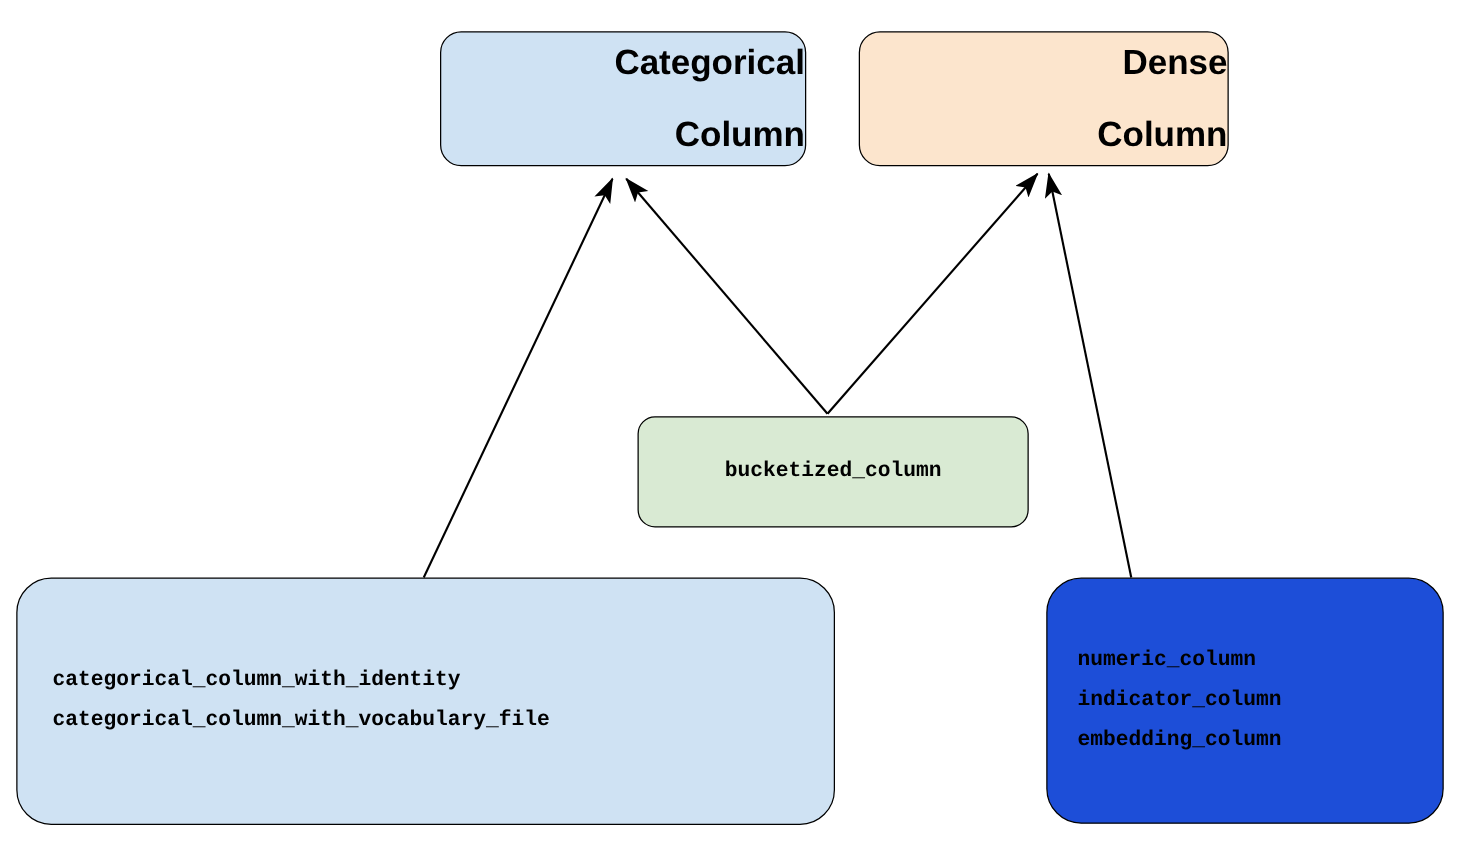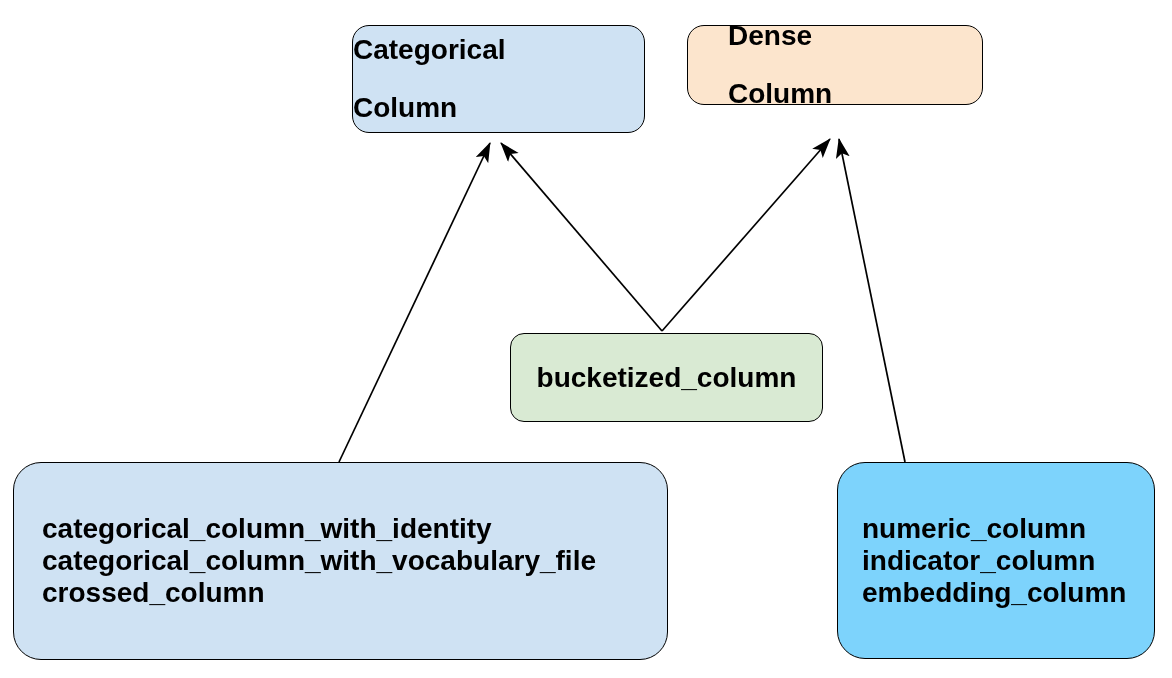--- a/index.html
+++ b/index.html
@@ -18,38 +18,38 @@
   .node {
     position: absolute;
     box-sizing: border-box;
     border: 1.6px solid #000000;
     display: flex;
     flex-direction: column;
     justify-content: center;
     color: #000000;
   }
   .header-node {
-    align-items: flex-start;
+    align-items: flex-end;
     text-align: center;
     font-weight: bold;
     font-size: 28px;
     line-height: 38px;
     border-radius: 17px;
     font-family: "Liberation Sans", sans-serif;
     gap: 20px;
   }
   .mono {
-    font-family: Liberation Sans, sans-serif;
+    font-family: Liberation Mono, monospace;
     font-weight: bold;
-    font-size: 28px;
+    font-size: 17px;
     line-height: 32px;
     white-space: nowrap;
   }
   #box-categorical { left: 352px; top: 25px;  width: 293px; height: 108px; }
-  #box-dense       { left: 687px; top: 25px;  width: 296px; height: 80px; padding-left: 40px; }
+  #box-dense       { left: 687px; top: 25px;  width: 296px; height: 108px; padding-left: 40px; }
   #box-bucketized  { left: 510px; top: 333px; width: 313px; height: 89px;
                      border-radius: 14px; align-items: center; text-align: center; }
   #box-cat-fns     { left: 13px;  top: 462px; width: 655px; height: 198px;
                      border-radius: 28px; padding-left: 28px; }
   #box-dense-fns   { left: 837px; top: 462px; width: 318px; height: 197px;
                      border-radius: 28px; padding-left: 24px; }
   .edges-svg {
     position: absolute;
     left: 0; top: 0;
     width: 1172px;
@@ -89,22 +89,21 @@
     <div>Column</div>
   </div>
 
   <div class="node mono" id="box-bucketized" style="background: rgb(217, 234, 211);">
     <div>bucketized_column</div>
   </div>
 
   <div class="node mono" id="box-cat-fns" style="background: rgb(207, 226, 243);">
     <div>categorical_column_with_identity</div>
     <div>categorical_column_with_vocabulary_file</div>
-    <div>crossed_column</div>
   </div>
 
-  <div class="node mono" id="box-dense-fns" style="background: #7dd3fc;">
+  <div class="node mono" id="box-dense-fns" style="background: #1d4ed8;">
     <div>numeric_column</div>
     <div>indicator_column</div>
     <div>embedding_column</div>
   </div>
 
 </div>
 
 </body></html>

